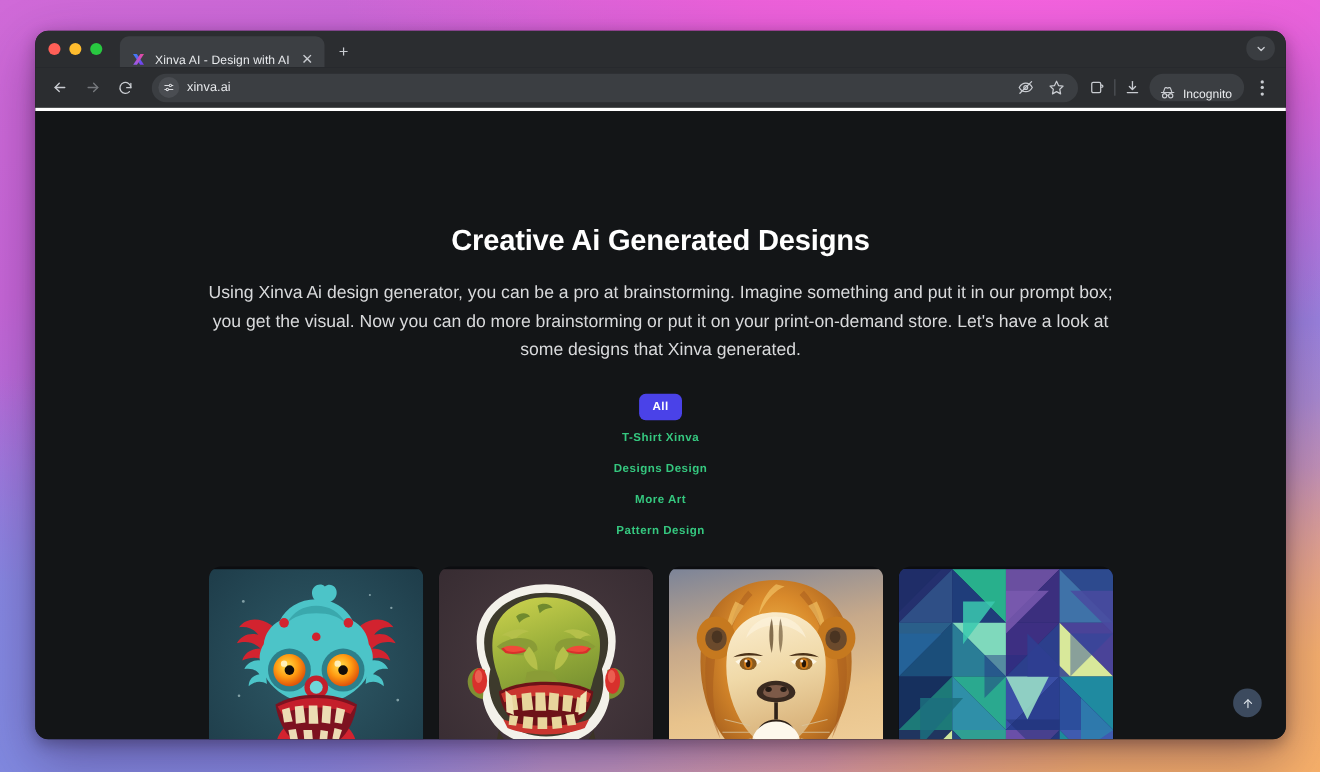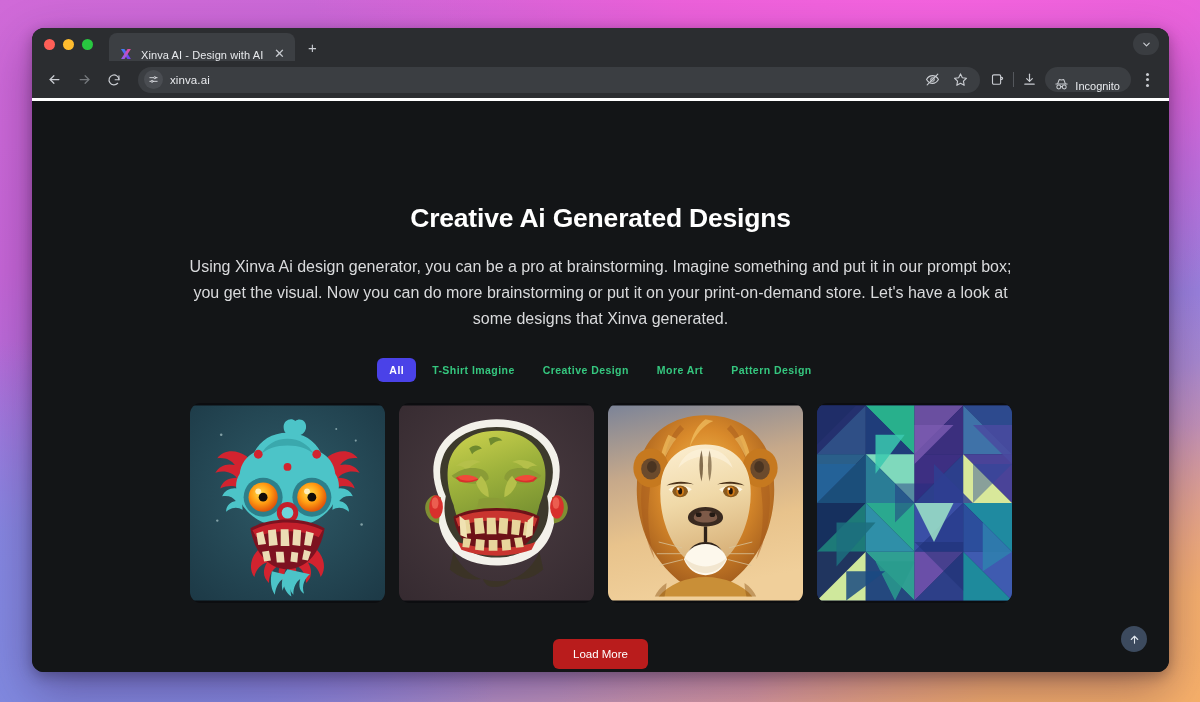--- a/index.html
+++ b/index.html
@@ -211,20 +211,21 @@
     padding: 0 10px;
   }
 
   
   .filters {
     display: flex;
     align-items: center;
     justify-content: center;
     gap: 4px;
     margin-top: 26px;
+    flex-direction: column;
   }
   .filter-chip {
     font-size: 10.5px;
     font-weight: bold;
     letter-spacing: .45px;
     padding: 6px 12px;
     border-radius: 6px;
     color: #35c77f;
     white-space: nowrap;
   }
@@ -405,22 +406,22 @@
     <div class="toolbar-underline"></div>
 
     <div class="viewport">
       <div class="page-inner">
 
         <h1 class="page-title">Creative Ai Generated Designs</h1>
         <p class="page-desc">Using Xinva Ai design generator, you can be a pro at brainstorming. Imagine something and put it in our prompt box; you get the visual. Now you can do more brainstorming or put it on your print-on-demand store. Let's have a look at some designs that Xinva generated.</p>
 
         <div class="filters">
           <span class="filter-chip active">All</span>
-          <span class="filter-chip">T-Shirt Imagine</span>
-          <span class="filter-chip">Creative Design</span>
+          <span class="filter-chip">T-Shirt Xinva</span>
+          <span class="filter-chip">Designs Design</span>
           <span class="filter-chip">More Art</span>
           <span class="filter-chip">Pattern Design</span>
         </div>
 
         <div class="gallery">
 
           <div class="card">
             <svg viewBox="0 0 200 200">
               <defs>
                 <radialGradient id="m1bg" cx="50%" cy="45%" r="72%">

